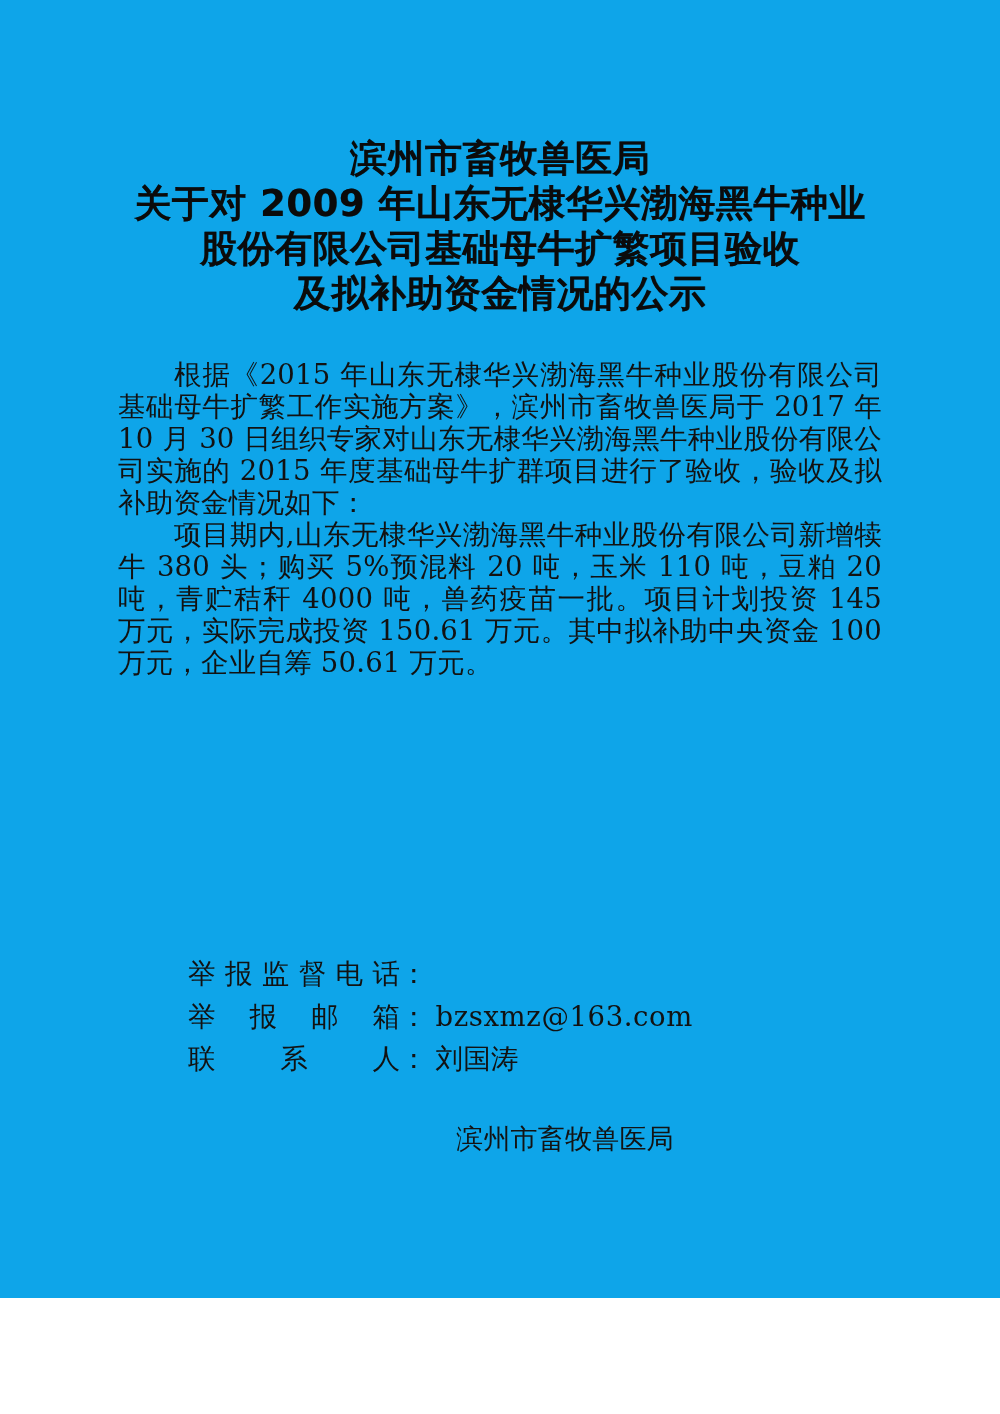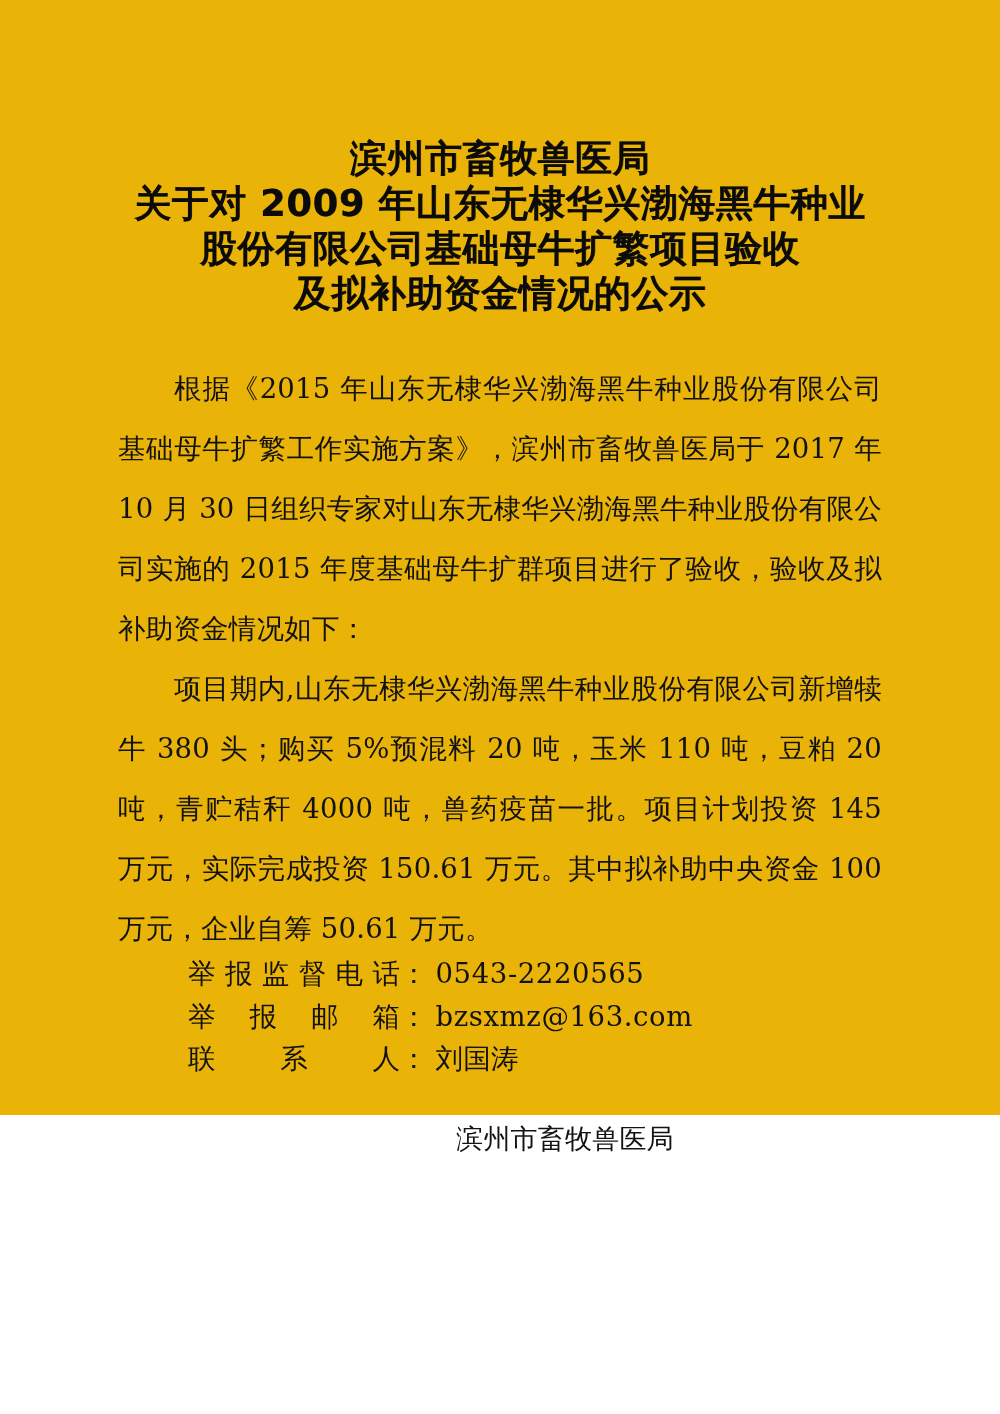--- a/index.html
+++ b/index.html
@@ -15,22 +15,22 @@
     color: #111111;
     position: relative;
     overflow: hidden;
   }
 
   .page {
     position: absolute;
     left: 0;
     top: 0;
     width: 1000px;
-    height: 1115px;
-    background: #eab308;
+    height: 1298px;
+    background: #0ea5e9;
   }
 
   
   .title-block {
     position: absolute;
     left: 80px;
     top: 136px;
     width: 840px;
     text-align: center;
   }
@@ -47,21 +47,21 @@
 
   
   .body-block {
     position: absolute;
     left: 118px;
     top: 358px;
     width: 764px;
   }
   .para {
     font-size: 27.5px;
-    line-height: 60px;
+    line-height: 32px;
     text-align: justify;
     text-justify: inter-character;
     text-indent: 56px;
     margin: 0;
     color: #121212;
     letter-spacing: 0.2px;
   }
   .para.last-of-para {
     text-align-last: left;
   }
@@ -150,21 +150,20 @@
     <div class="contact-row">
       <span class="contact-label">
         <span class="ch">举</span>
         <span class="ch">报</span>
         <span class="ch">监</span>
         <span class="ch">督</span>
         <span class="ch">电</span>
         <span class="ch">话</span>
       </span>
       <span class="contact-colon">：</span>
-      <span class="contact-value">0543-2220565</span>
     </div>
 
     <div class="contact-row">
       <span class="contact-label">
         <span class="ch">举</span>
         <span class="ch">报</span>
         <span class="ch">邮</span>
         <span class="ch">箱</span>
       </span>
       <span class="contact-colon">：</span>

